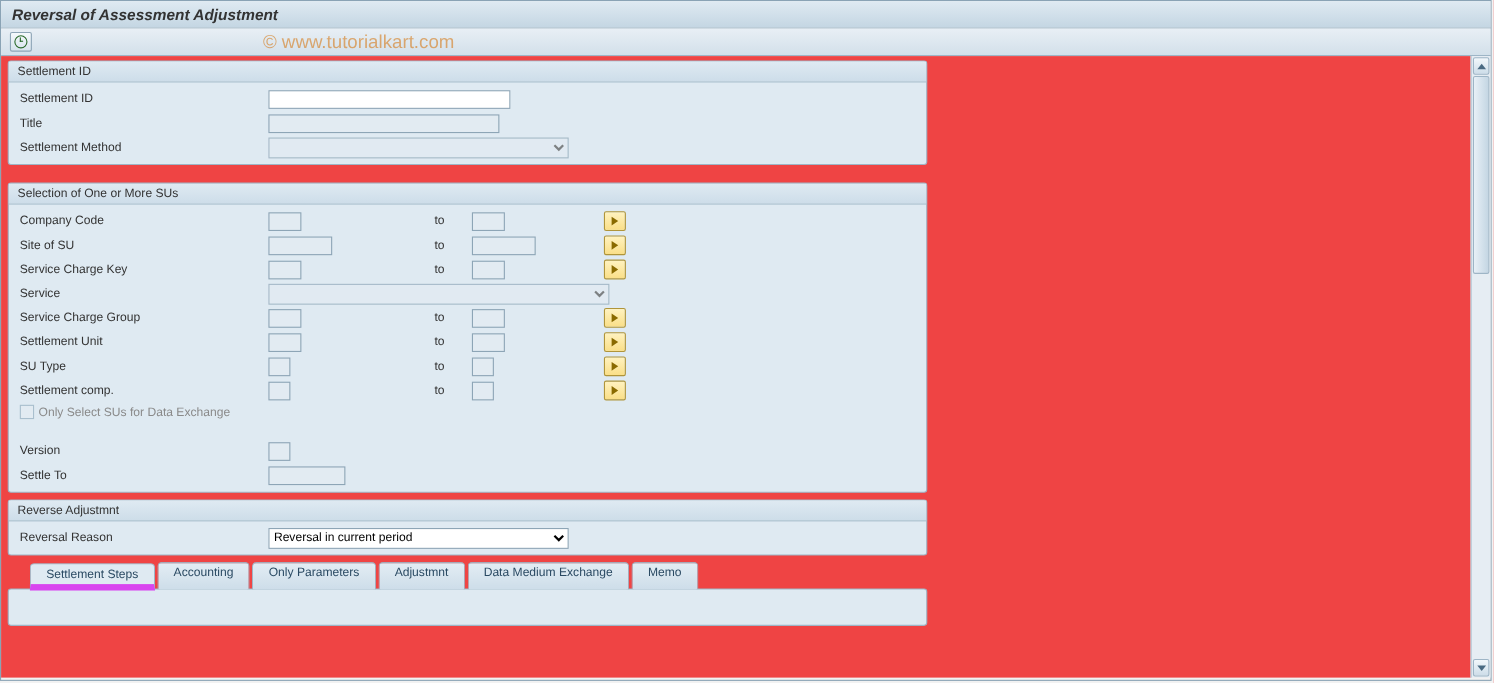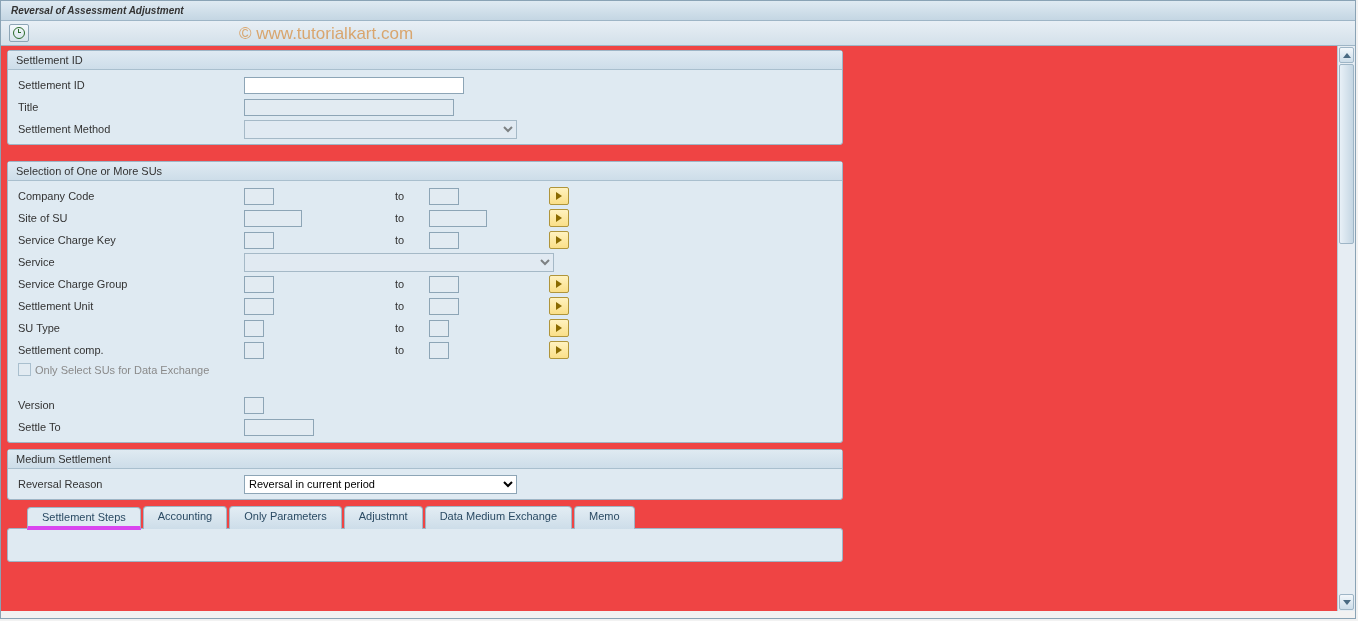--- a/index.html
+++ b/index.html
@@ -4,21 +4,21 @@
   <style>
     * { box-sizing: border-box; margin: 0; padding: 0; font-family: Arial, Helvetica, sans-serif; font-size: 11px; }
     body { background: #f2f2f2; width: 1358px; height: 621px; overflow: hidden; }
     
     .outer { border: 1px solid #8aa3b5; background: #f2f2f2; width: 1356px; height: 619px; position: relative; }
     
     .title-bar {
       background: linear-gradient(#dfeaf2, #c4d6e3);
       border-bottom: 1px solid #9eb5c6;
       padding: 4px 10px;
-      font-size: 10px; font-weight: bold; font-style: italic;
+      font-size: 14px; font-weight: bold; font-style: italic;
       color: #333;
     }
     
     .toolbar {
       background: linear-gradient(#e8eff5, #d3e0ea);
       border-bottom: 1px solid #9eb5c6;
       padding: 3px 8px;
       height: 25px;
       display: flex; align-items: flex-start;
     }
@@ -101,21 +101,21 @@
       border:1px solid #9eb5c6;
       border-bottom:none;
       background: linear-gradient(#e3edf4,#cddde9);
       padding: 3px 14px;
       margin-right: 2px;
       border-radius: 4px 4px 0 0;
       cursor:pointer;
       color:#2a4a63;
       position: relative;
     }
-    .tab.active { background:#dfeaf2; font-weight:normal; top:1px; border-bottom:4px solid #d946ef; }
+    .tab.active { background:#dfeaf2; font-weight:normal; top:1px; border-bottom:6px solid #d946ef; }
     .tab-body {
       border:1px solid #9eb5c6;
       background:#dfeaf2;
       height: 34px;
       margin-top:-1px;
       border-radius: 3px;
     }
     
     .vscroll {
       position:absolute; right:0; top:0; bottom:0; width:18px;
@@ -260,21 +260,21 @@
             <input class="inp ro w-ver" disabled="" style="">
           </div>
           <div class="row">
             <div class="lbl">Settle To</div>
             <input class="inp ro w-settle" disabled="" style="">
           </div>
         </div>
       </div>
 
       <div class="grp" style="width:836px;">
-        <div class="grp-head">Medium Settlement</div>
+        <div class="grp-head">Reverse Adjustmnt</div>
         <div class="grp-body">
           <div class="row">
             <div class="lbl">Reversal Reason</div>
             <select class="sel w-combo">
               <option>Reversal in current period</option>
             </select>
           </div>
         </div>
       </div>
 

